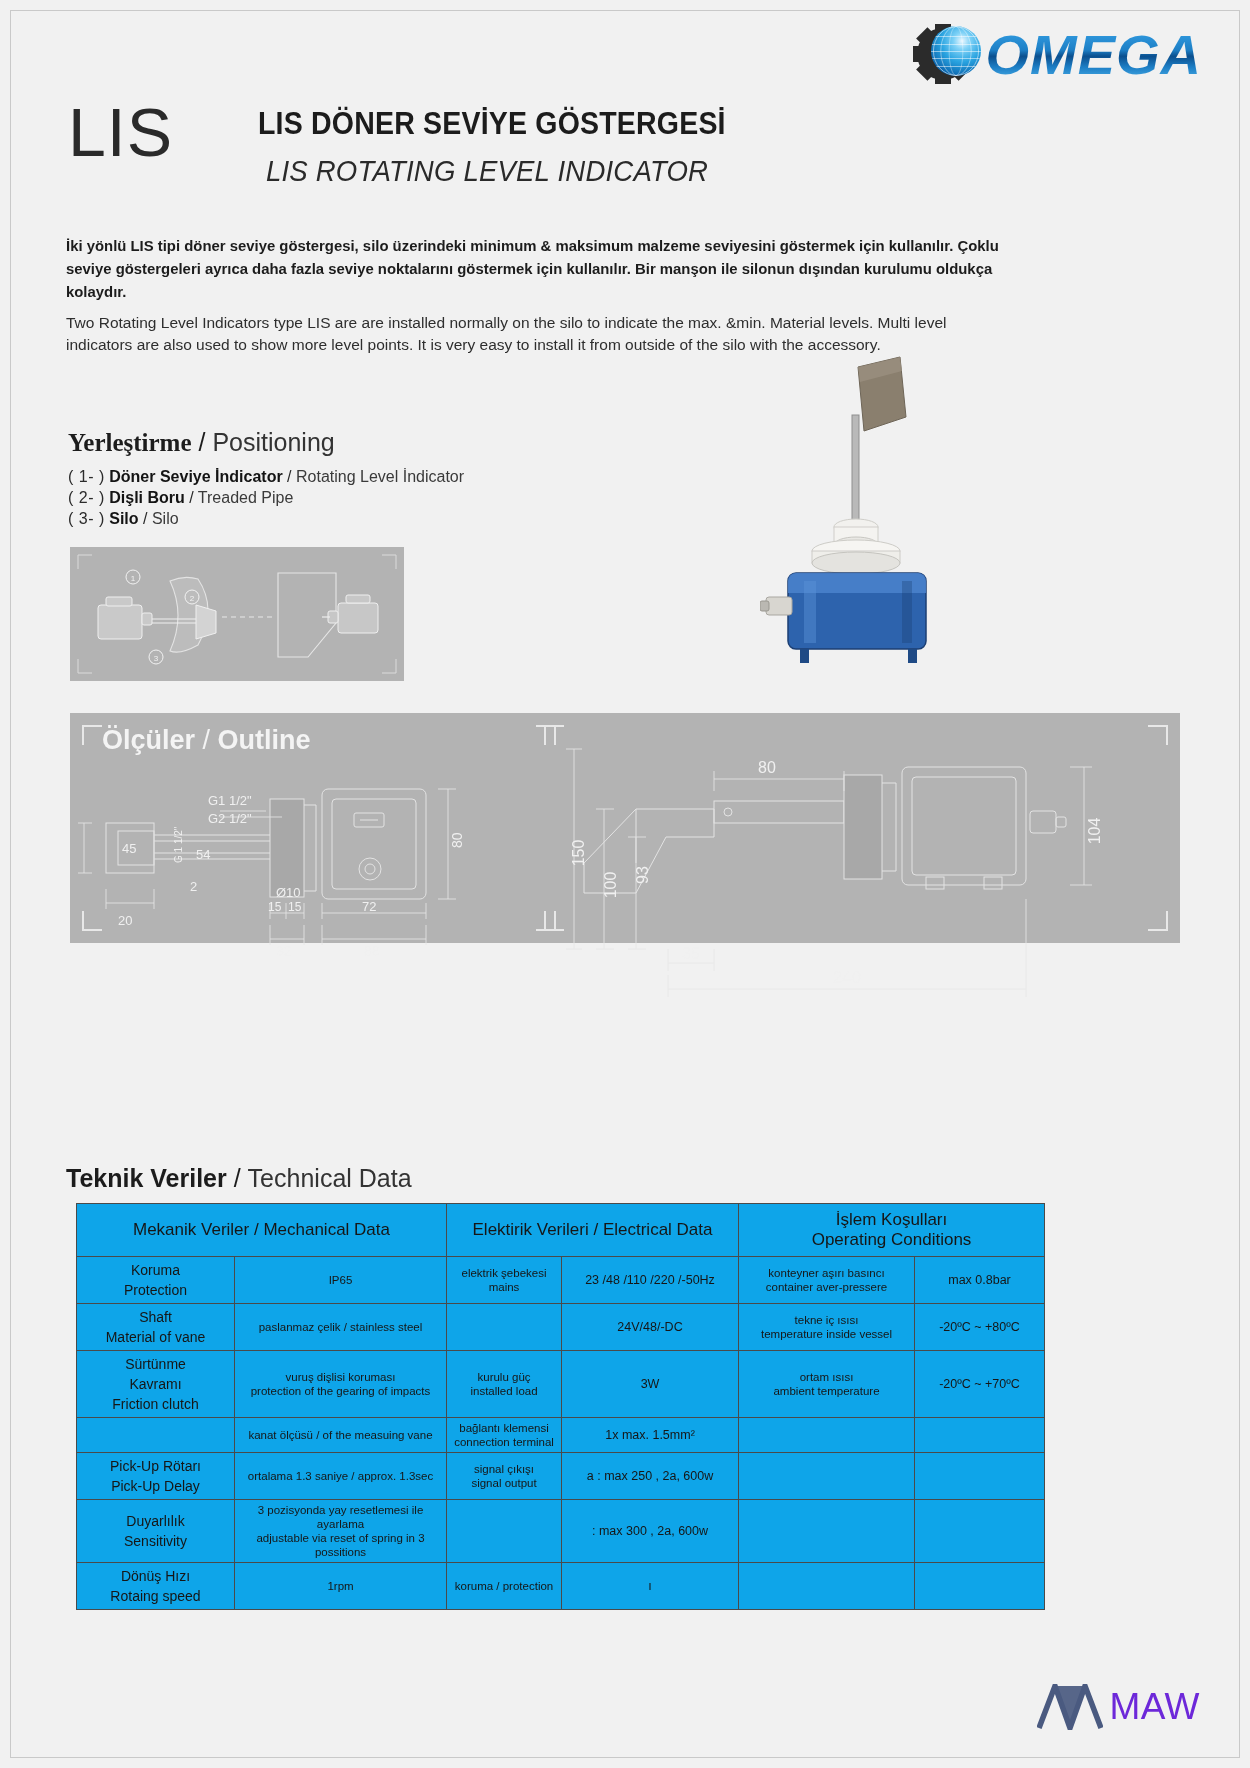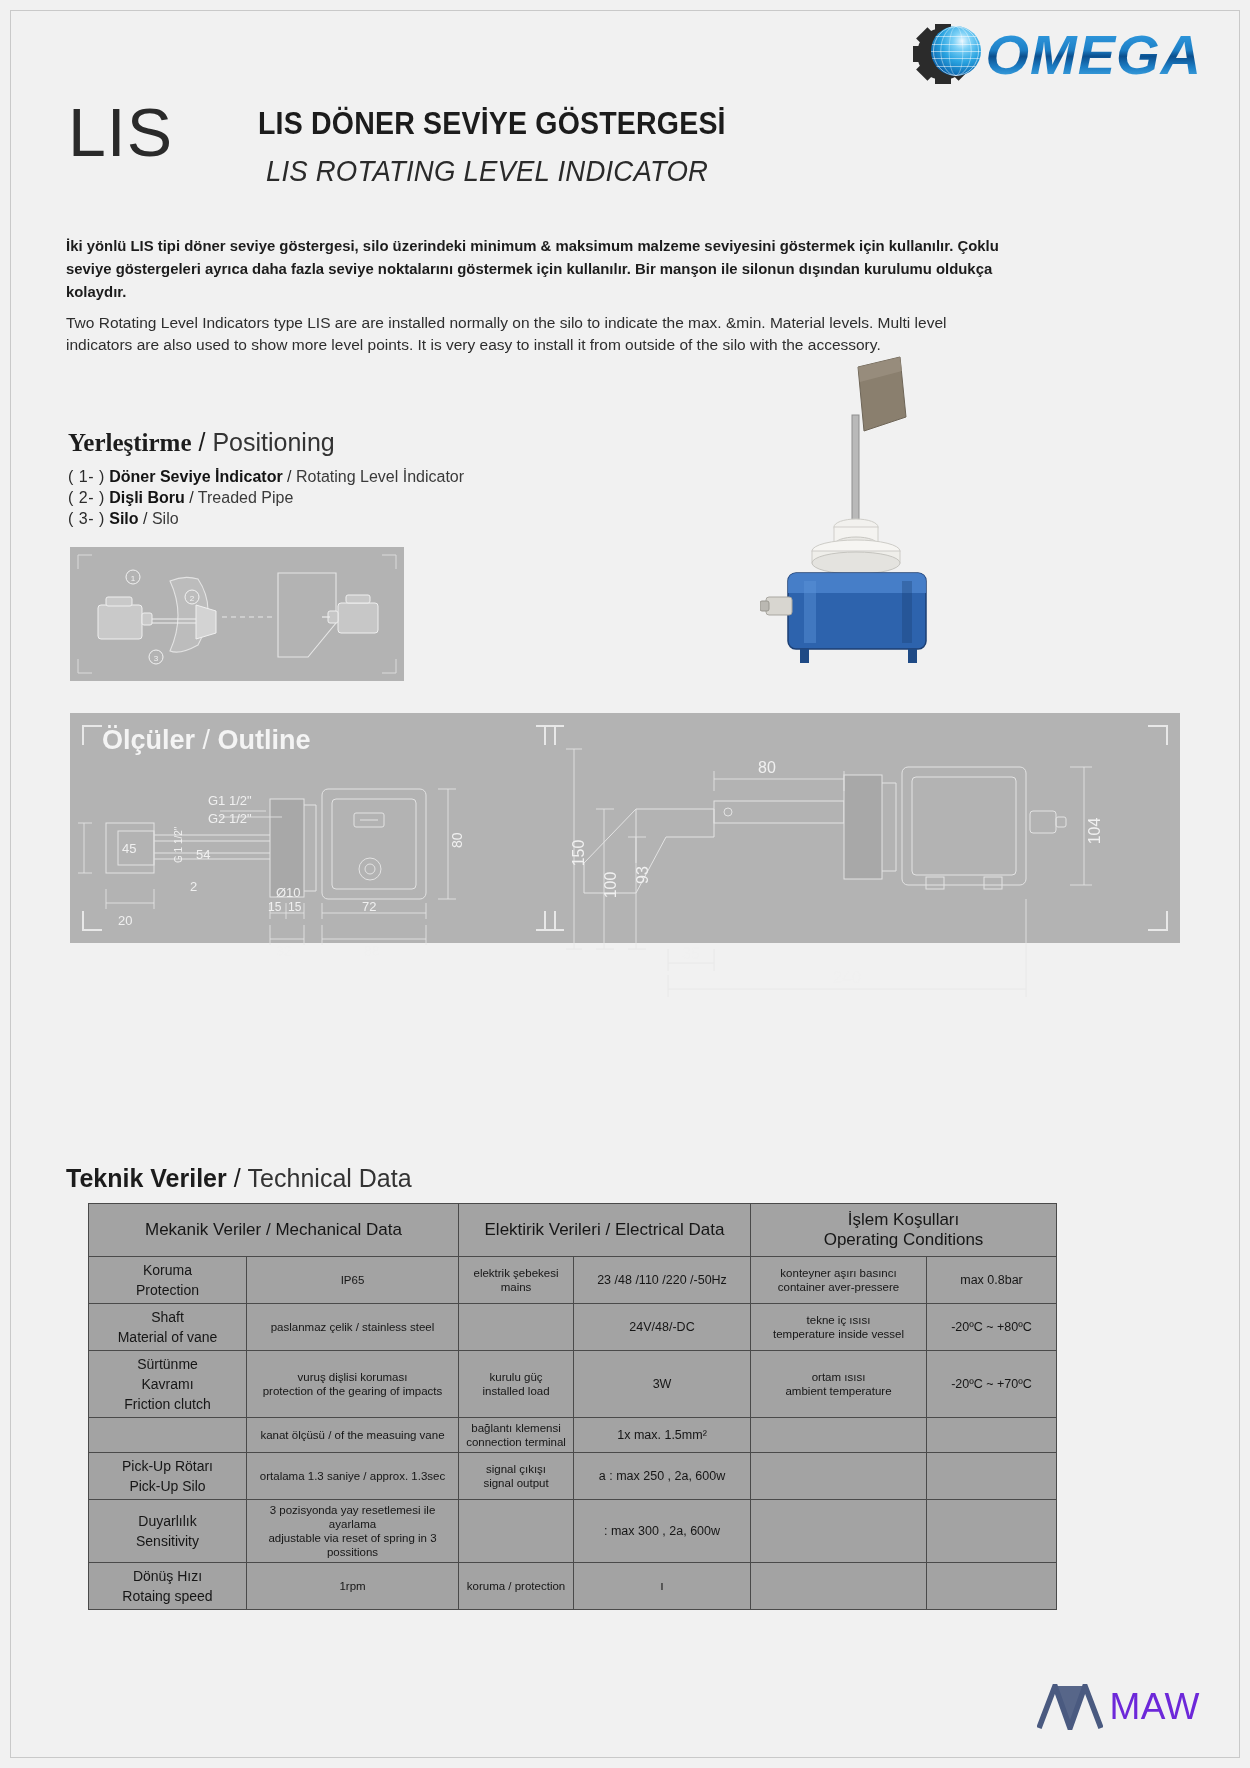--- a/index.html
+++ b/index.html
@@ -227,23 +227,22 @@
     color: #1c1c1c;
   }
   .tech-head b { font-weight: bold; }
   .tech-head .en { font-weight: 300; color: #333; }
 
   table.tech {
     position: absolute;
     left: 76px; top: 1203px;
     width: 968px;
     border-collapse: collapse;
-    background: #a3a3a3;
+    background: #0ea5e9;
     table-layout: fixed;
-    margin-left: 12px;
   }
   table.tech td, table.tech th {
     border: 1.5px solid #4a4a4a;
     text-align: center;
     vertical-align: middle;
     color: #161616;
     padding: 3px 2px;
   }
   table.tech th {
     font-size: 17px;
@@ -625,21 +624,21 @@
         </td>
         <td class="val">kanat ölçüsü / of the measuing vane</td>
         <td class="val">bağlantı klemensi<br>connection terminal</td>
         <td class="val val-md">1x max. 1.5mm²</td>
         <td class="val"></td>
         <td class="val val-md"></td>
       </tr>
       <tr>
         <td class="rowlabel">
           <div>Pick-Up Rötarı</div>
-          <div>Pick-Up Silo</div>
+          <div>Pick-Up Delay</div>
         </td>
         <td class="val">ortalama 1.3 saniye / approx. 1.3sec</td>
         <td class="val">signal çıkışı<br>signal output</td>
         <td class="val val-md">a : max 250 , 2a, 600w</td>
         <td class="val"></td>
         <td class="val val-md"></td>
       </tr>
       <tr>
         <td class="rowlabel">
           <div>Duyarlılık</div>

